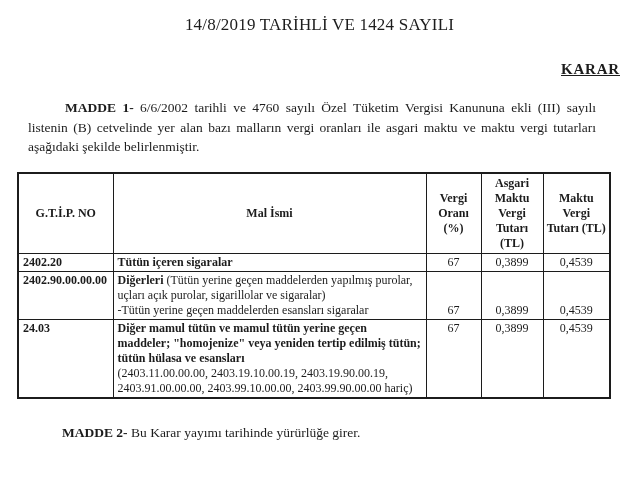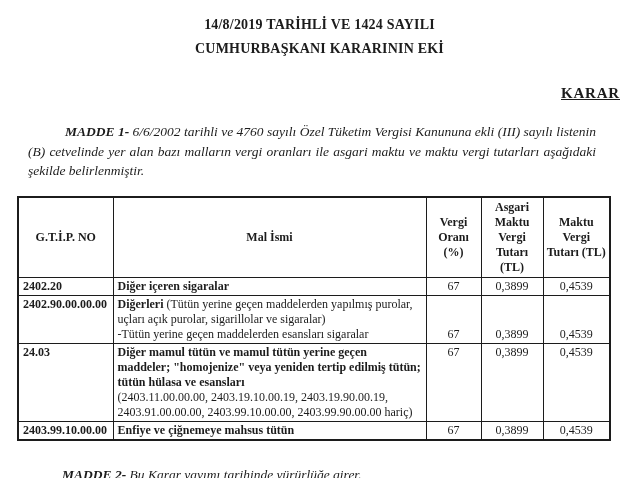--- a/index.html
+++ b/index.html
@@ -8,39 +8,38 @@
     width: 620px; height: 478px;
     background: #ffffff;
     font-family: "Liberation Serif", "DejaVu Serif", serif;
     color: #1c1c1c;
     overflow: hidden;
   }
   .page { width: 620px; height: 478px; padding-top: 13px; }
 
   .title-block { text-align: center; }
   .title-line {
-    font-weight: bold;
-    font-size: 14px;
+    font-weight: normal;
+    font-size: 17px;
     line-height: 24px;
     letter-spacing: 0.2px;
     margin-left: 19px;
   }
   .decree-heading {
     text-align: right;
     font-weight: bold;
     font-size: 15px;
     letter-spacing: 0.8px;
     text-decoration: underline;
     margin-top: 24px;
   }
 
   .para {
     font-size: 13.5px;
     line-height: 19.5px;
-    font-style: italic;
   }
   .madde1 {
     margin: 20px 24px 0 28px;
     text-align: justify;
     text-indent: 37px;
   }
   .b { font-weight: bold; }
 
   table.tax-table {
     border-collapse: collapse;
@@ -76,21 +75,20 @@
   }
   .madde2 { margin-top: 24px; }
 </style>
 </head>
 <body>
 
 <div class="page">
 
   <div class="title-block">
     <div class="title-line">14/8/2019 TARİHLİ VE 1424 SAYILI</div>
-    <div class="title-line">CUMHURBAŞKANI KARARININ EKİ</div>
   </div>
 
   <div class="decree-heading">KARAR</div>
 
   <p class="para madde1">
     <span class="b">MADDE 1-</span>
     <span>6/6/2002 tarihli ve 4760 sayılı Özel Tüketim Vergisi Kanununa ekli (III) sayılı listenin (B) cetvelinde yer alan bazı malların vergi oranları ile asgari maktu ve maktu vergi tutarları aşağıdaki şekilde belirlenmiştir.</span>
   </p>
 
   <table class="tax-table">
@@ -106,21 +104,21 @@
         <th>G.T.İ.P. NO</th>
         <th>Mal İsmi</th>
         <th>Vergi Oranı (%)</th>
         <th>Asgari Maktu Vergi Tutarı (TL)</th>
         <th>Maktu Vergi Tutarı (TL)</th>
       </tr>
 
       <tr class="r1">
         <td class="cell-gtip">2402.20</td>
         <td>
-          <span class="b">Diğer içeren sigaralar</span>
+          <span class="b">Tütün içeren sigaralar</span>
         </td>
         <td class="cell-num">67</td>
         <td class="cell-num">0,3899</td>
         <td class="cell-num">0,4539</td>
       </tr>
 
       <tr class="r2">
         <td class="cell-gtip">2402.90.00.00.00</td>
         <td>
           <span class="b">Diğerleri</span>
@@ -136,29 +134,20 @@
         <td class="cell-gtip">24.03</td>
         <td>
           <div class="b">Diğer mamul tütün ve mamul tütün yerine geçen maddeler; "homojenize" veya yeniden tertip edilmiş tütün; tütün hülasa ve esansları</div>
           <div>(2403.11.00.00.00, 2403.19.10.00.19, 2403.19.90.00.19, 2403.91.00.00.00, 2403.99.10.00.00, 2403.99.90.00.00 hariç)</div>
         </td>
         <td class="cell-num">67</td>
         <td class="cell-num">0,3899</td>
         <td class="cell-num">0,4539</td>
       </tr>
 
-      <tr class="r4">
-        <td class="cell-gtip">2403.99.10.00.00</td>
-        <td>
-          <span class="b">Enfiye ve çiğnemeye mahsus tütün</span>
-        </td>
-        <td class="cell-num">67</td>
-        <td class="cell-num">0,3899</td>
-        <td class="cell-num">0,4539</td>
-      </tr>
     </tbody>
   </table>
 
   <p class="para madde-footer madde2">
     <span class="b">MADDE 2-</span>
     <span>Bu Karar yayımı tarihinde yürürlüğe girer.</span>
   </p>
 
 </div>
 

